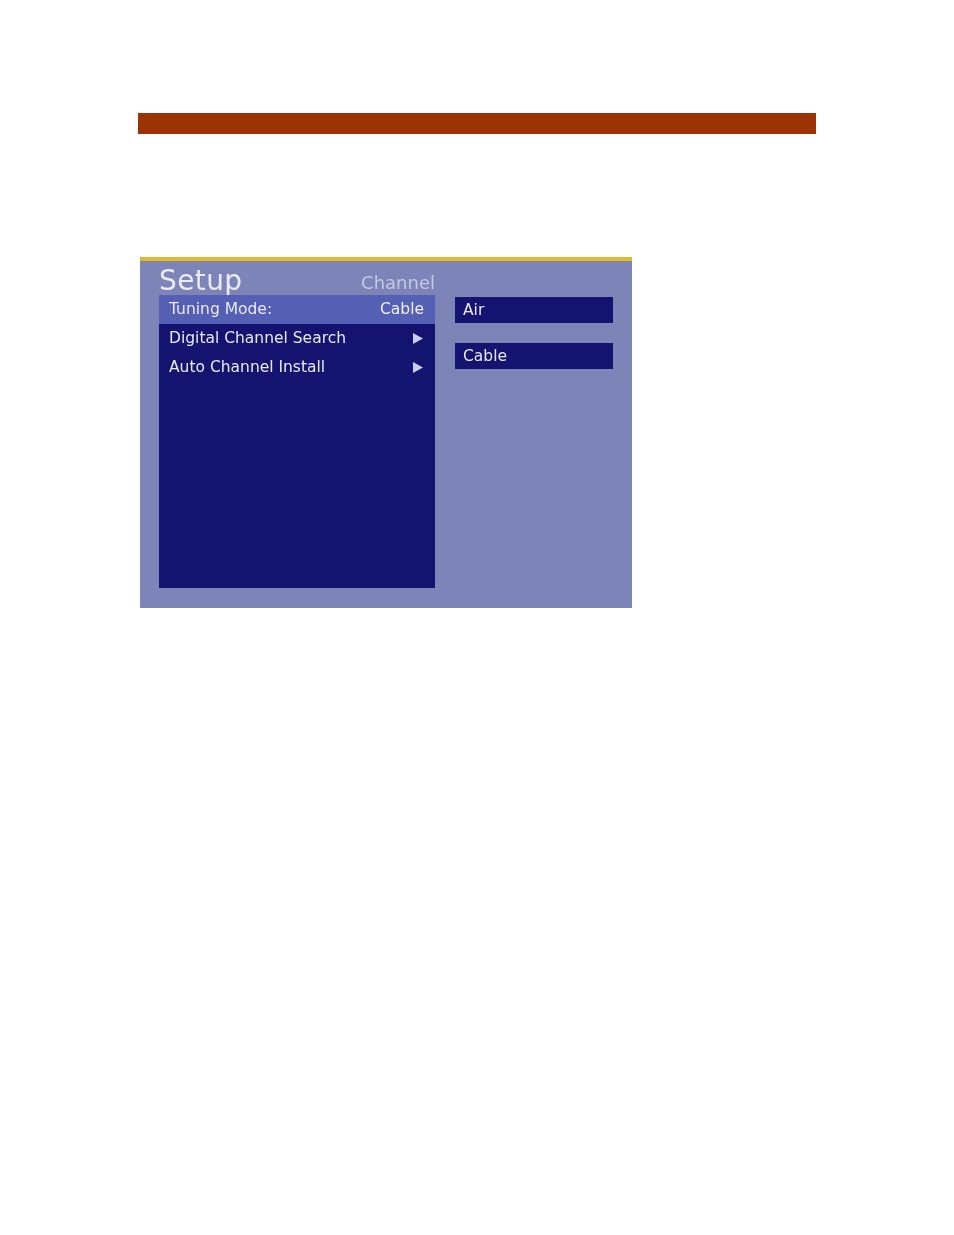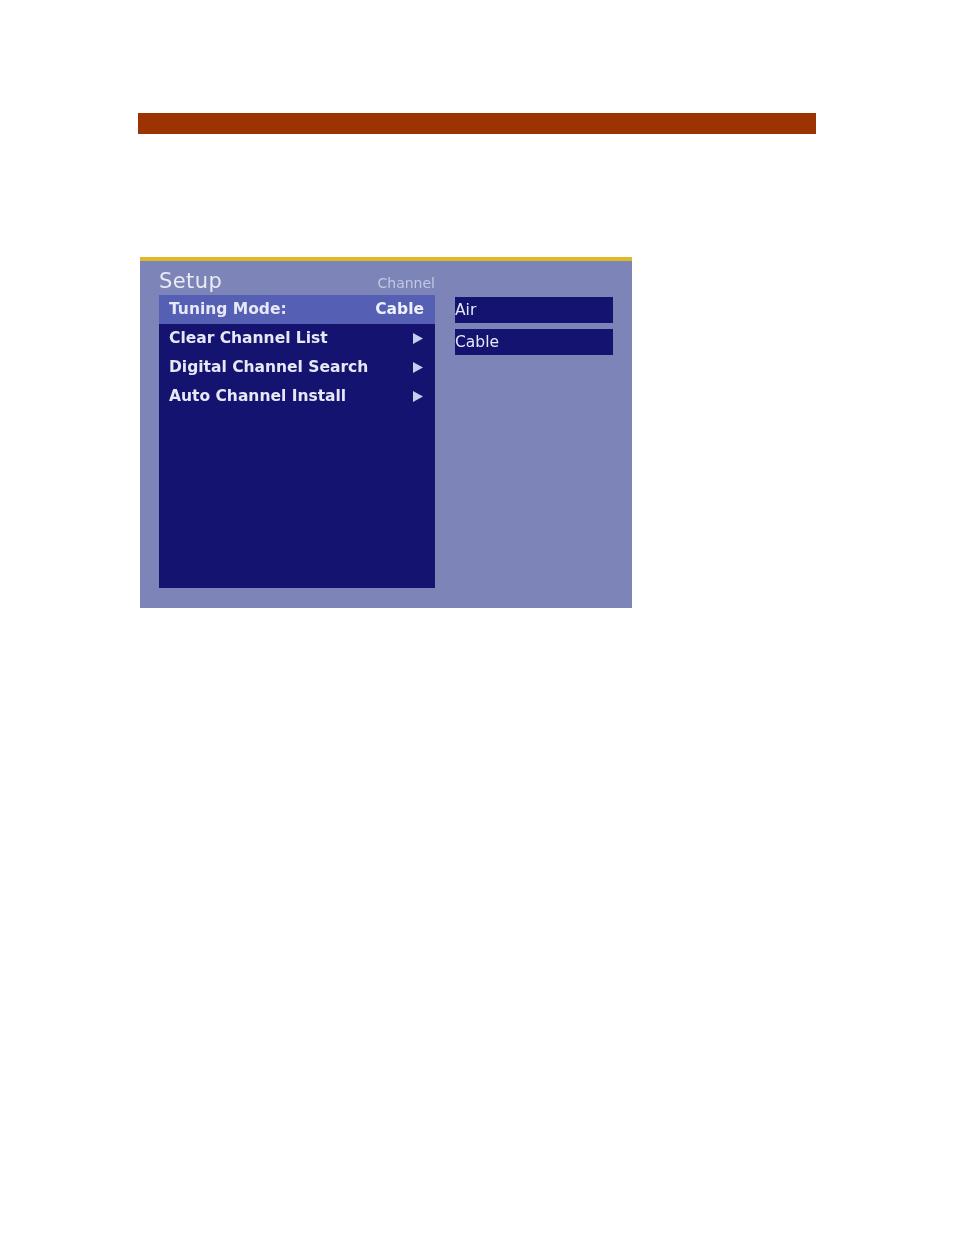--- a/index.html
+++ b/index.html
@@ -49,30 +49,30 @@
     position: absolute;
     left: 19px;
     top: 10px;
     width: 276px;
     height: 30px;
   }
   .osd-title {
     position: absolute;
     left: 0;
     top: 0;
-    font-size: 21px;
+    font-size: 28px;
     color: #e9eaf4;
     letter-spacing: 0.4px;
     line-height: 28px;
   }
   .osd-subtitle {
     position: absolute;
     right: 0;
     top: 4px;
-    font-size: 14px;
+    font-size: 18px;
     color: #c3c8e2;
     line-height: 24px;
   }
 
   
   .menu-panel {
     position: absolute;
     left: 19px;
     top: 38px;
     width: 276px;
@@ -81,21 +81,20 @@
   }
   .menu-row {
     position: relative;
     height: 29px;
     line-height: 29px;
     box-sizing: border-box;
     padding: 0 18px 0 10px;
     color: #e6e8f6;
     font-size: 15.5px;
     white-space: nowrap;
-    font-weight: bold;
   }
   .menu-row.is-selected {
     background: #5560b4;
   }
   .menu-row .row-label {
     display: inline-block;
   }
   .menu-row .row-value {
     position: absolute;
     right: 11px;
@@ -121,23 +120,23 @@
     left: 315px;
     top: 40px;
     width: 158px;
   }
   .submenu-item {
     height: 26px;
     line-height: 26px;
     background: #141470;
     color: #e6e8f6;
     font-size: 15.5px;
-    padding-left: 0;
+    padding-left: 8px;
     box-sizing: border-box;
-    margin-bottom: 6px;
+    margin-bottom: 20px;
     white-space: nowrap;
   }
 </style>
 </head>
 <body>
 
 <div class="page-accent-bar"></div>
 
 <div class="osd">
 
@@ -149,28 +148,20 @@
   </div>
 
   <div class="menu-panel">
 
     <div class="menu-row is-selected">
       <span class="row-label">Tuning Mode:</span>
       <span class="row-value">Cable</span>
     </div>
 
 
-    <div class="menu-row">
-      <span class="row-label">Clear Channel List</span>
-      <span class="row-arrow">
-        <svg width="10" height="11" viewBox="0 0 10 11">
-            <polygon points="0,0 10,5.5 0,11" fill="#c9cdea"></polygon>
-          </svg>
-      </span>
-    </div>
 
     <div class="menu-row">
       <span class="row-label">Digital Channel Search</span>
       <span class="row-arrow">
         <svg width="10" height="11" viewBox="0 0 10 11">
             <polygon points="0,0 10,5.5 0,11" fill="#c9cdea"></polygon>
           </svg>
       </span>
     </div>
 

